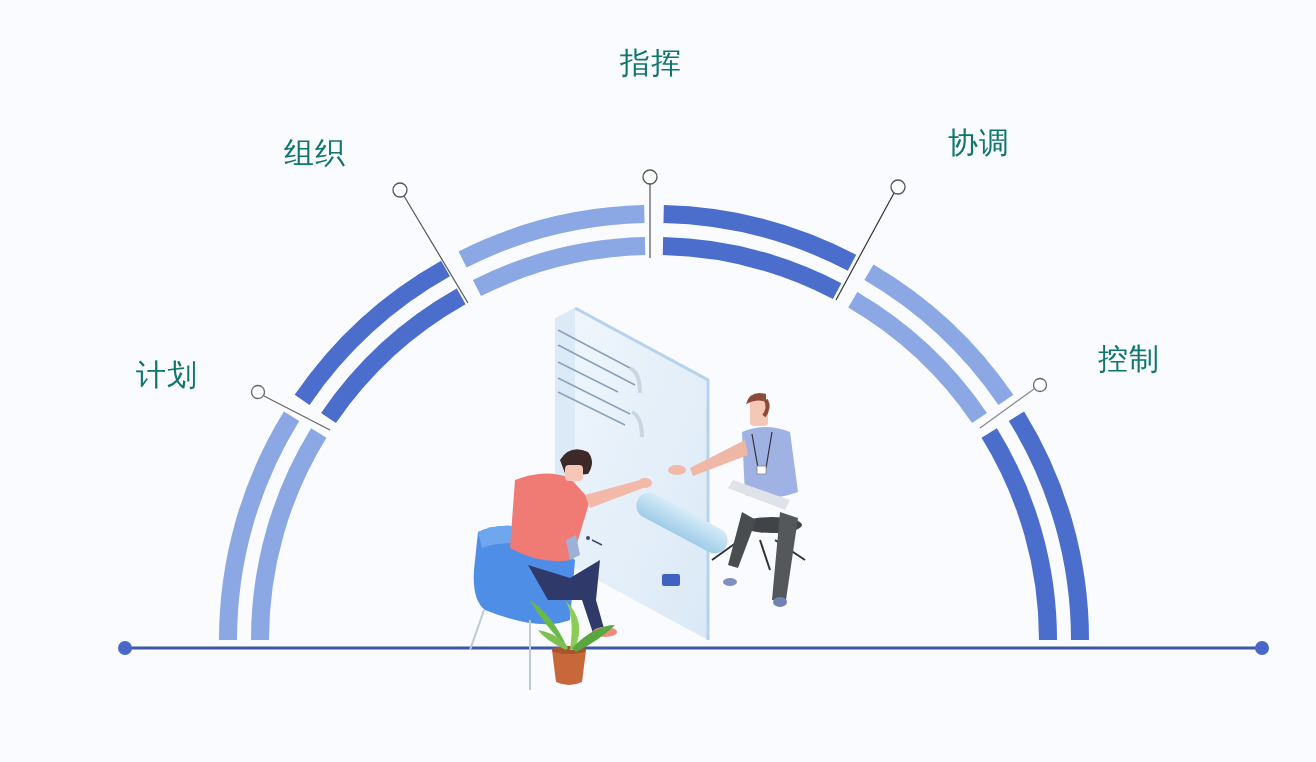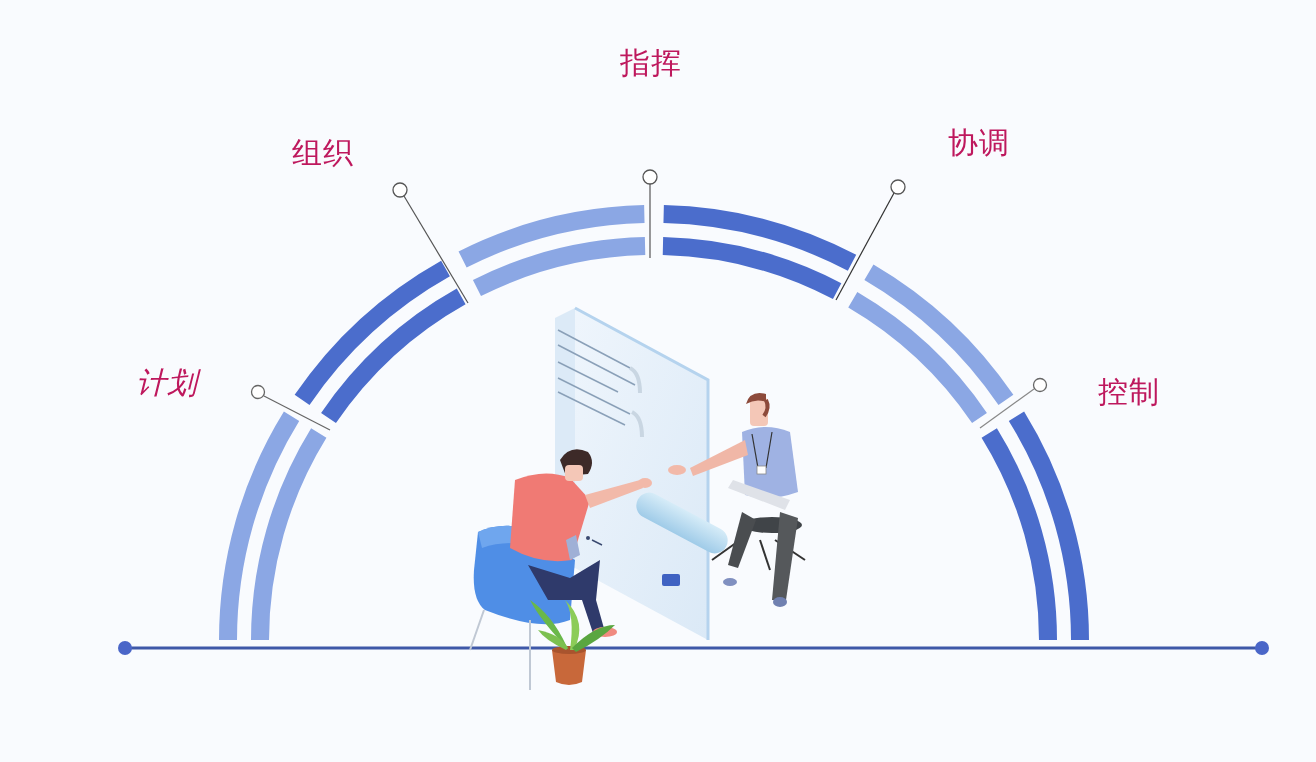--- a/index.html
+++ b/index.html
@@ -7,21 +7,21 @@
     width: 1316px; height: 762px; overflow: hidden;
     background: #f9fbfe;
     font-family: "DejaVu Sans", sans-serif;
     position: relative;
   }
   #stage { position: absolute; left: 0; top: 0; width: 1316px; height: 762px; }
   .label {
     position: absolute;
     font-family: "DejaVu Sans", sans-serif;
     font-size: 30px;
-    color: #be185d;
+    color: #0f766e;
     letter-spacing: 1px;
     white-space: nowrap;
     line-height: 1;
   }
 </style>
 </head>
 <body>
 
 <div id="stage">
   <svg width="1316" height="762" viewBox="0 0 1316 762" xmlns="http://www.w3.org/2000/svg">
@@ -138,18 +138,18 @@
         <path d="M552,650 L586,650 L582,682 Q569,688 556,682 Z" fill="#c8683a"></path>
         <ellipse cx="569" cy="650" rx="17" ry="4" fill="#a8542e"></ellipse>
         <path d="M569,650 Q540,620 530,600 Q552,615 566,645 Z" fill="#6ab84a"></path>
         <path d="M570,650 Q575,615 565,600 Q588,622 574,650 Z" fill="#8ccc58"></path>
         <path d="M572,648 Q595,625 615,625 Q600,640 576,652 Z" fill="#5aa640"></path>
         <path d="M566,650 Q545,640 538,630 Q560,634 568,648 Z" fill="#7cc050"></path>
       </g>
     </g>
   </svg>
 
-  <div class="label" style="left:136px;top:368px;font-style:italic;">计划</div>
-  <div class="label" style="left:292px;top:138px;">组织</div>
+  <div class="label" style="left:136px;top:360px;">计划</div>
+  <div class="label" style="left:284px;top:138px;">组织</div>
   <div class="label" style="left:620px;top:48px;">指挥</div>
   <div class="label" style="left:948px;top:128px;text-align:center;">协调</div>
-  <div class="label" style="left:1098px;top:377px;">控制</div>
+  <div class="label" style="left:1098px;top:344px;">控制</div>
 </div>
 
 </body></html>

